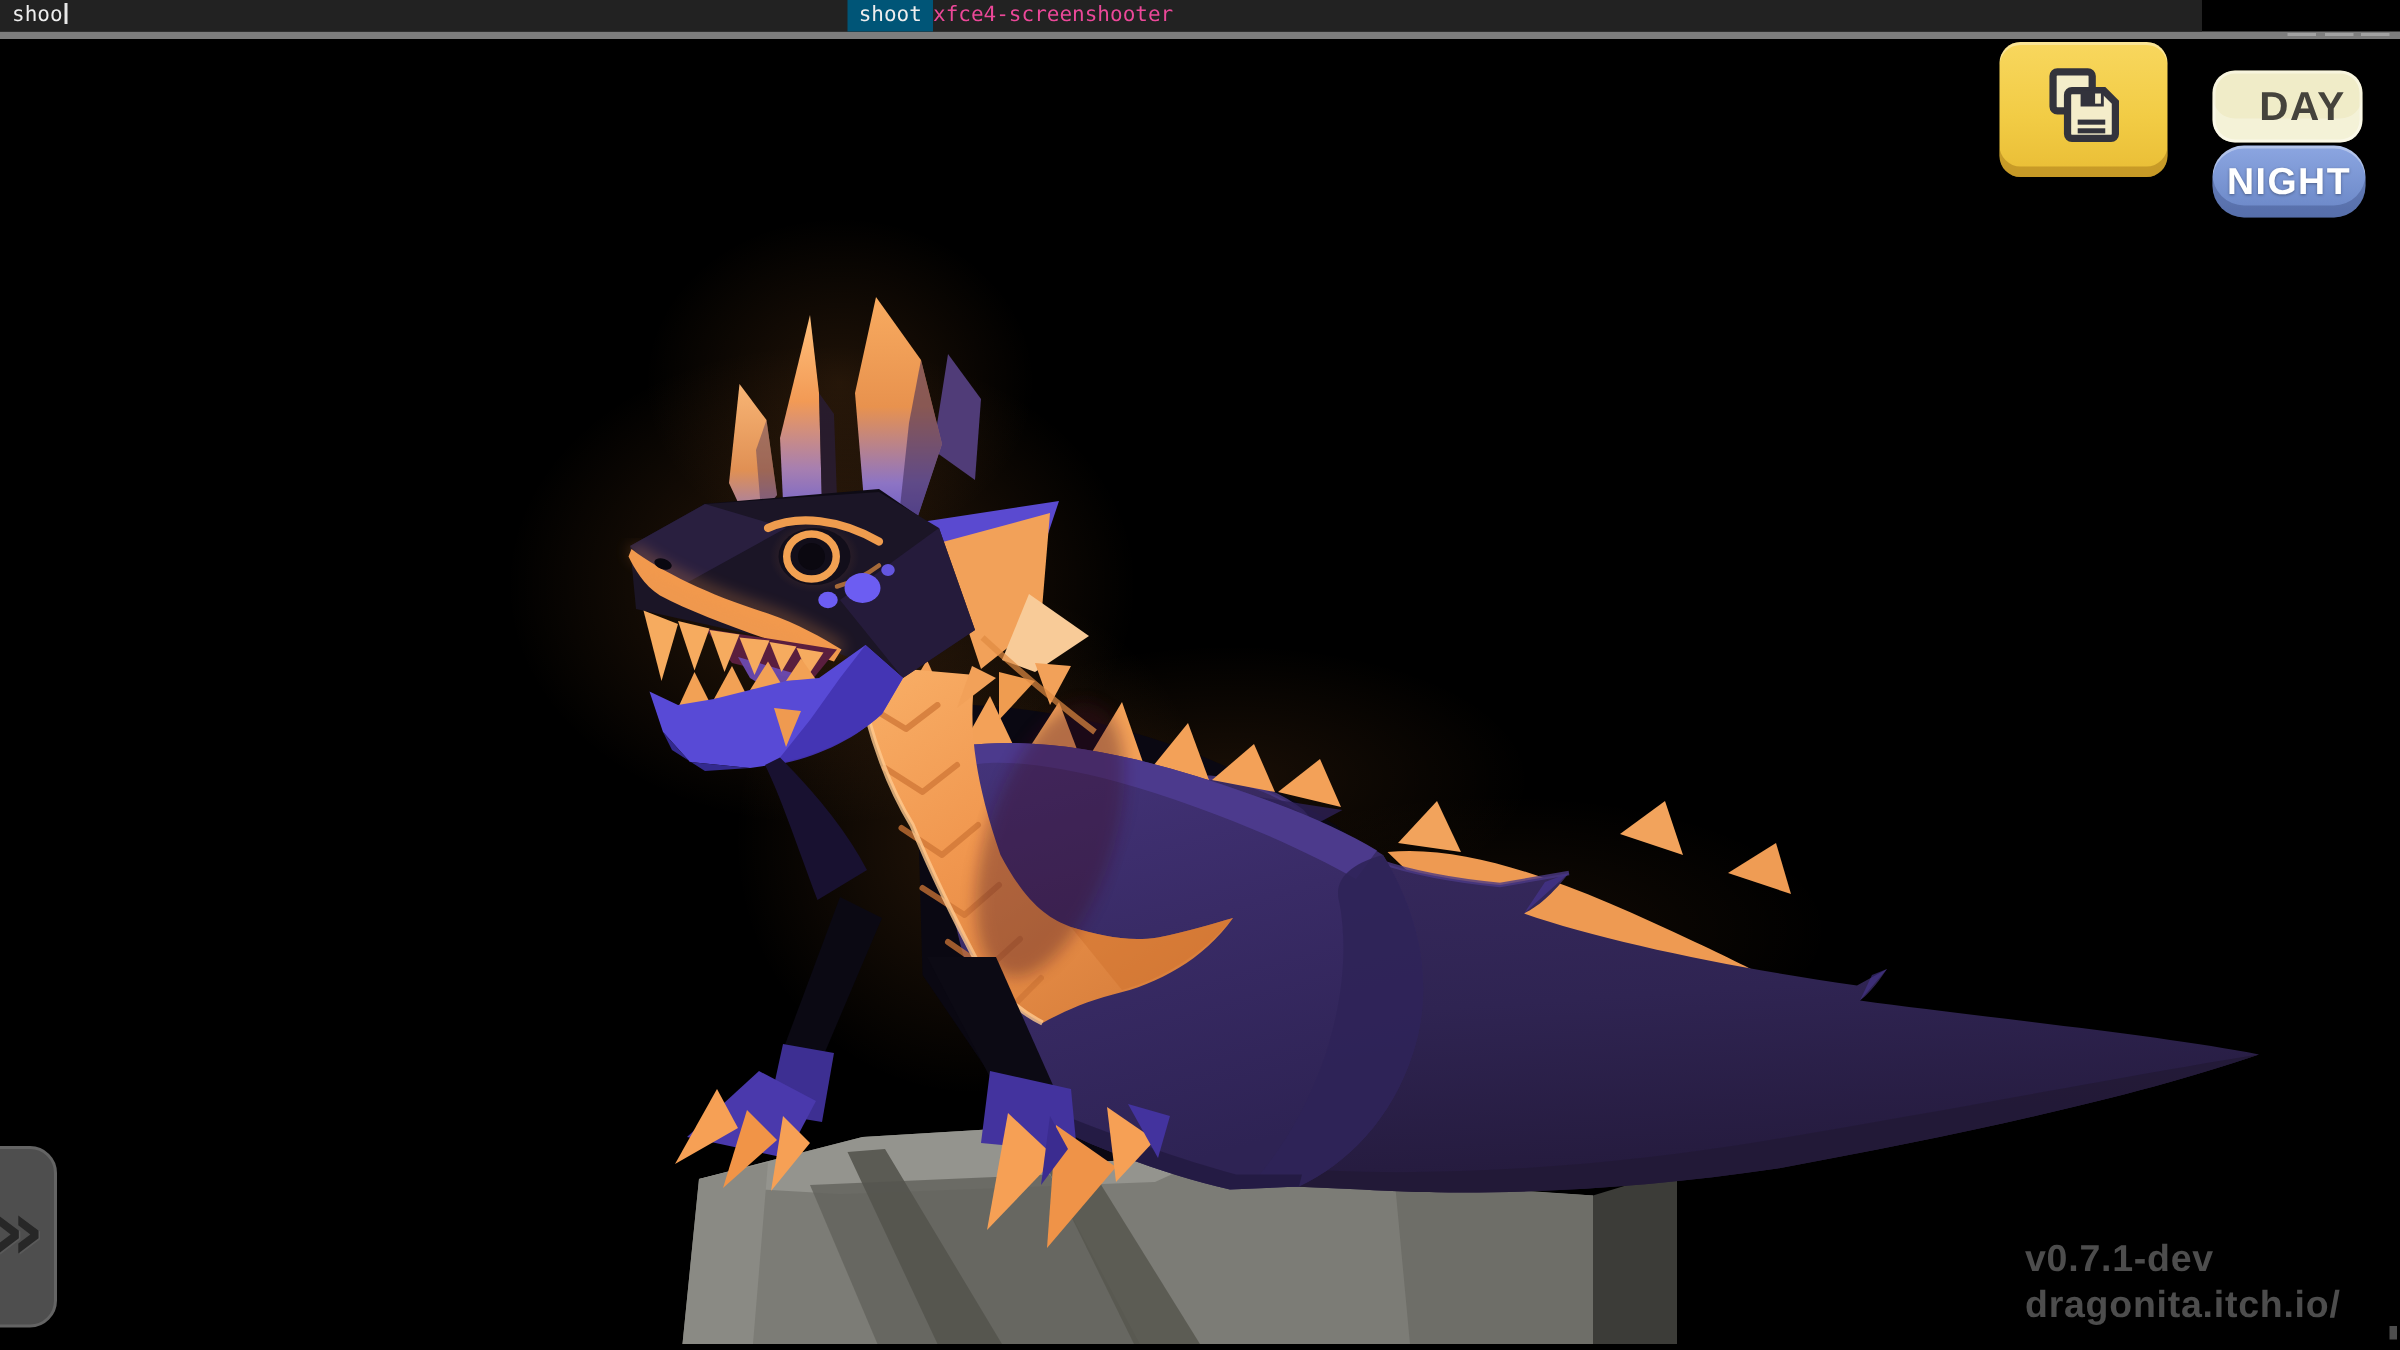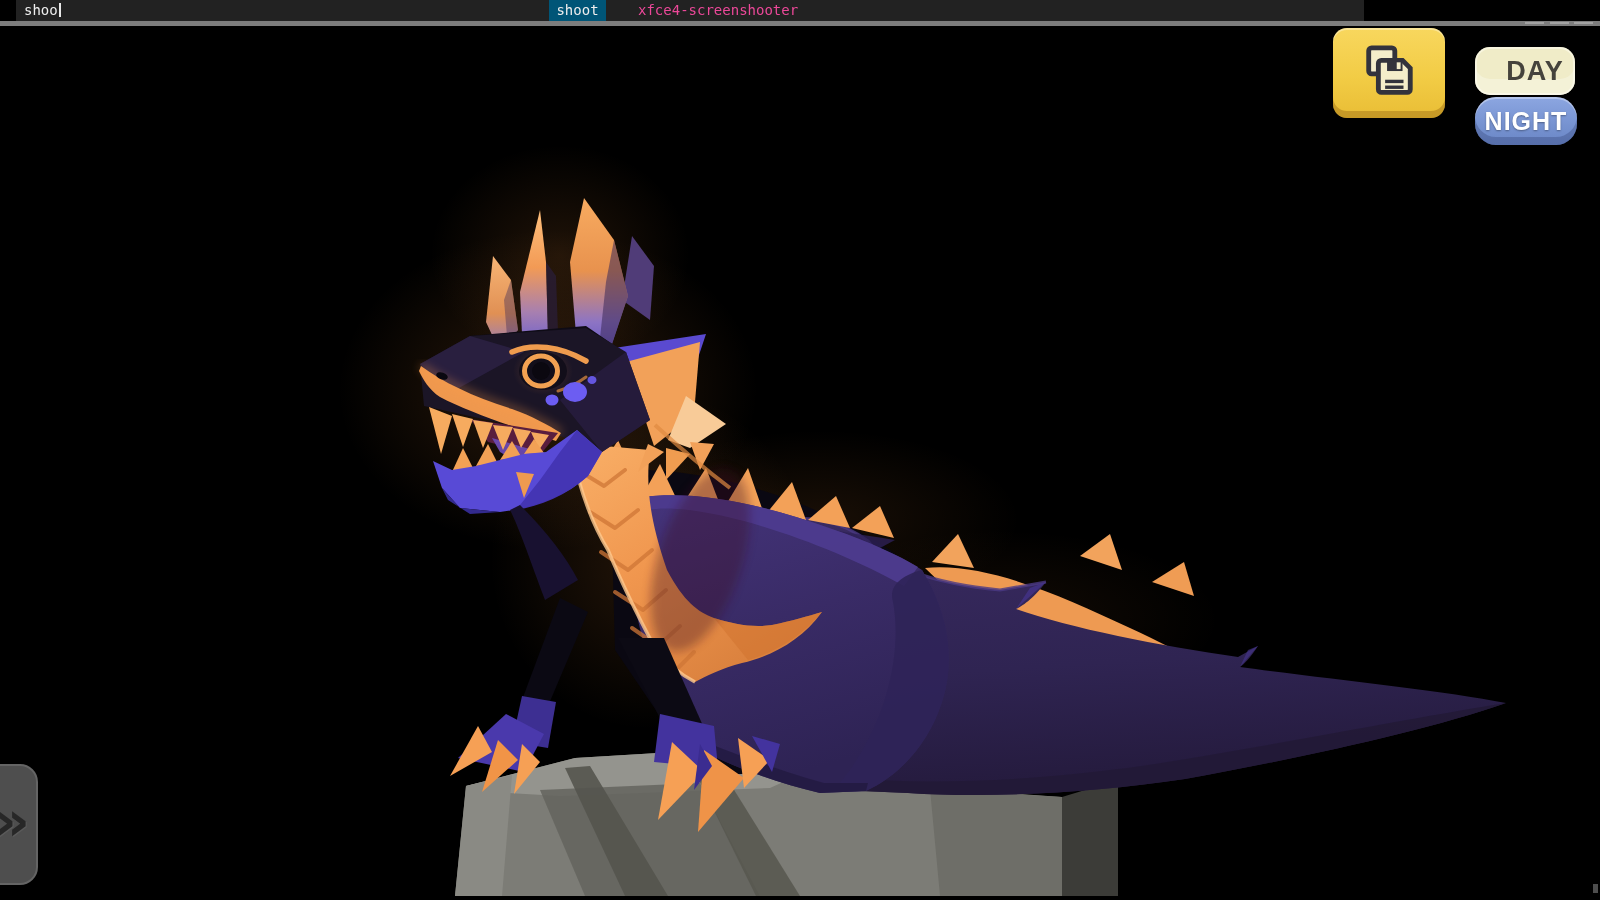--- a/index.html
+++ b/index.html
@@ -6,28 +6,28 @@
   html,body { background:#000; }
   #screen {
     position:relative; width:1600px; height:900px; overflow:hidden;
     background:#000; font-family:"Liberation Sans", sans-serif;
   }
   
   #viewport { position:absolute; left:0; top:0; width:1600px; height:900px; z-index:1; }
 
   
   .dmenu {
-    position:absolute; left:0; top:0; width:1348px; height:21px;
+    position:absolute; left:0; top:0; width:1468px; height:21px;
     background:#222222; z-index:10;
-    font-family:"DejaVu Sans Mono", monospace; font-size:14px; line-height:21px;margin-left:16px;
+    font-family:"DejaVu Sans Mono", monospace; font-size:14px; line-height:21px;
   }
   .dmenu-input { position:absolute; left:8px; top:0; color:#eeeeee; }
   .dmenu-cursor { display:inline-block; width:2px; height:14px; background:#e8e8e8; vertical-align:-2px; margin-left:1px; }
   .dmenu-sel {
-    position:absolute; left:533px; top:0; width:57px; height:21px;
+    position:absolute; left:565px; top:0; width:57px; height:21px;
     background:#005577; color:#eeeeee; text-align:center;
   }
   .dmenu-item { position:absolute; left:622px; top:0; color:#ec4899; }
 
   
   .top-strip { position:absolute; left:0; top:21px; width:1600px; height:5px; background:#7d7d7d; z-index:9; }
   .strip-dash { position:absolute; top:1px; width:19px; height:2px; background:#a2a2a2; }
 
   
   button { border:0; cursor:pointer; font-family:"Liberation Sans", sans-serif; }
@@ -312,16 +312,18 @@
   </button>
 
   <button class="day-btn">DAY</button>
   <button class="night-btn">NIGHT</button>
 
   <button class="expand-btn">
       <span>»</span>
     </button>
 
   <div class="footer-text">
+    <div>v0.7.1-dev</div>
+    <div>dragonita.itch.io/</div>
   </div>
 
   <div class="corner-mark"></div>
 </div>
 
 </body></html>

